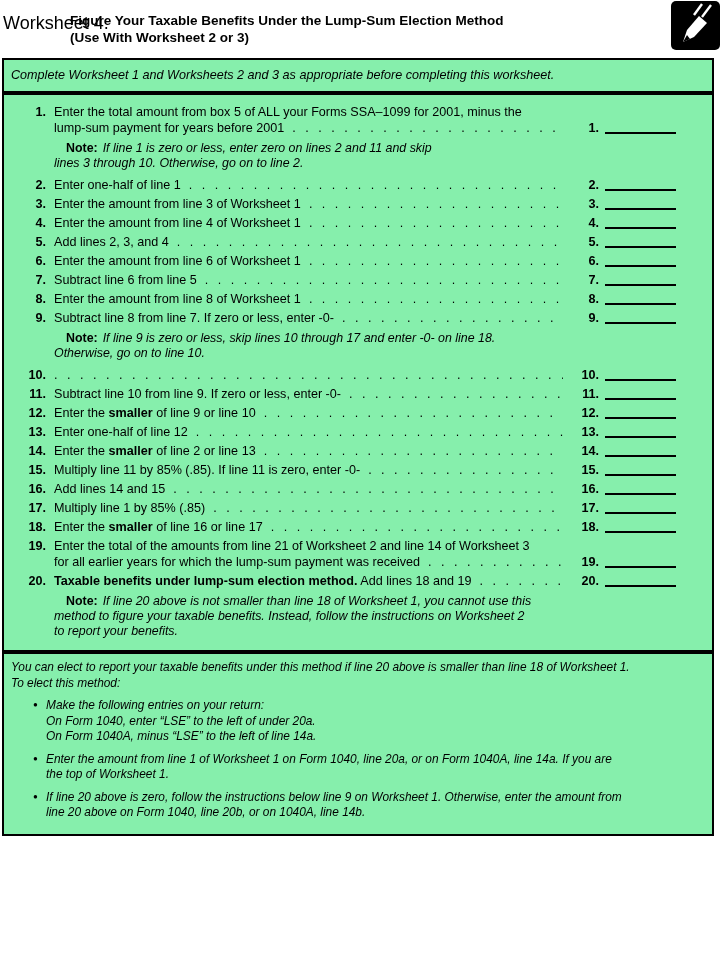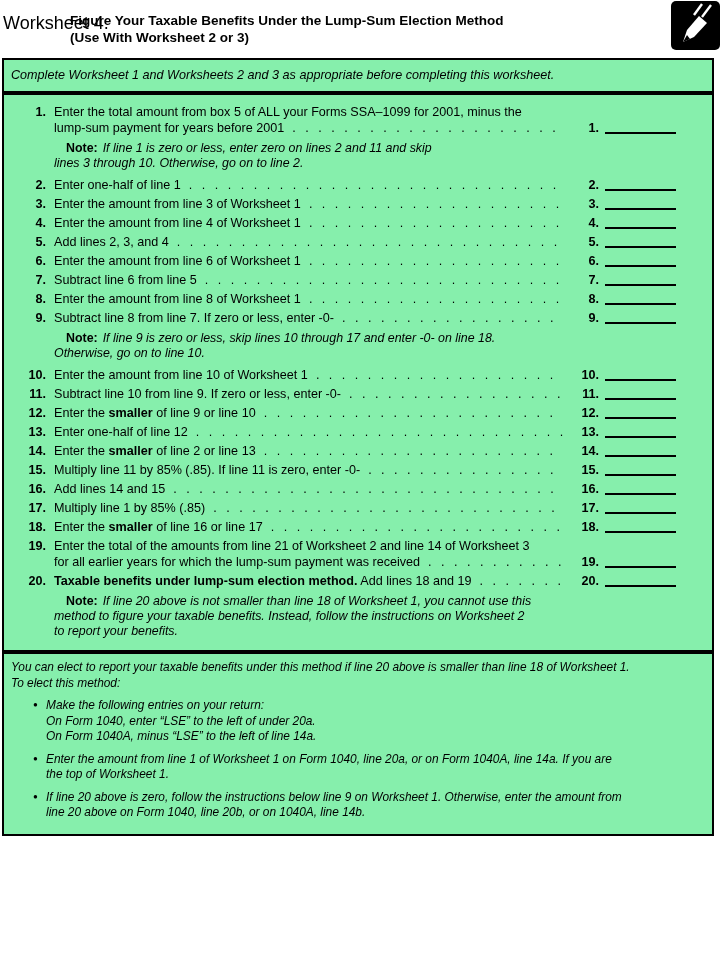--- a/index.html
+++ b/index.html
@@ -151,21 +151,20 @@
       <span class="blank"></span>
     </div>
 
     <div class="note">
       <div class="nline"><span class="note-label">Note:</span><span>If line 9 is zero or less, skip lines 10 through 17 and enter -0- on line 18.</span></div>
       <div class="nline">Otherwise, go on to line 10.</div>
     </div>
 
     <div class="row">
       <span class="num">10.</span>
-      <span class="txt">Enter the amount from line 10 of Worksheet 1</span>
       <span class="dots"></span>
       <span class="ans">10.</span>
       <span class="blank"></span>
     </div>
 
     <div class="row">
       <span class="num">11.</span>
       <span class="txt">Subtract line 10 from line 9. If zero or less, enter -0-</span>
       <span class="dots"></span>
       <span class="ans">11.</span>

